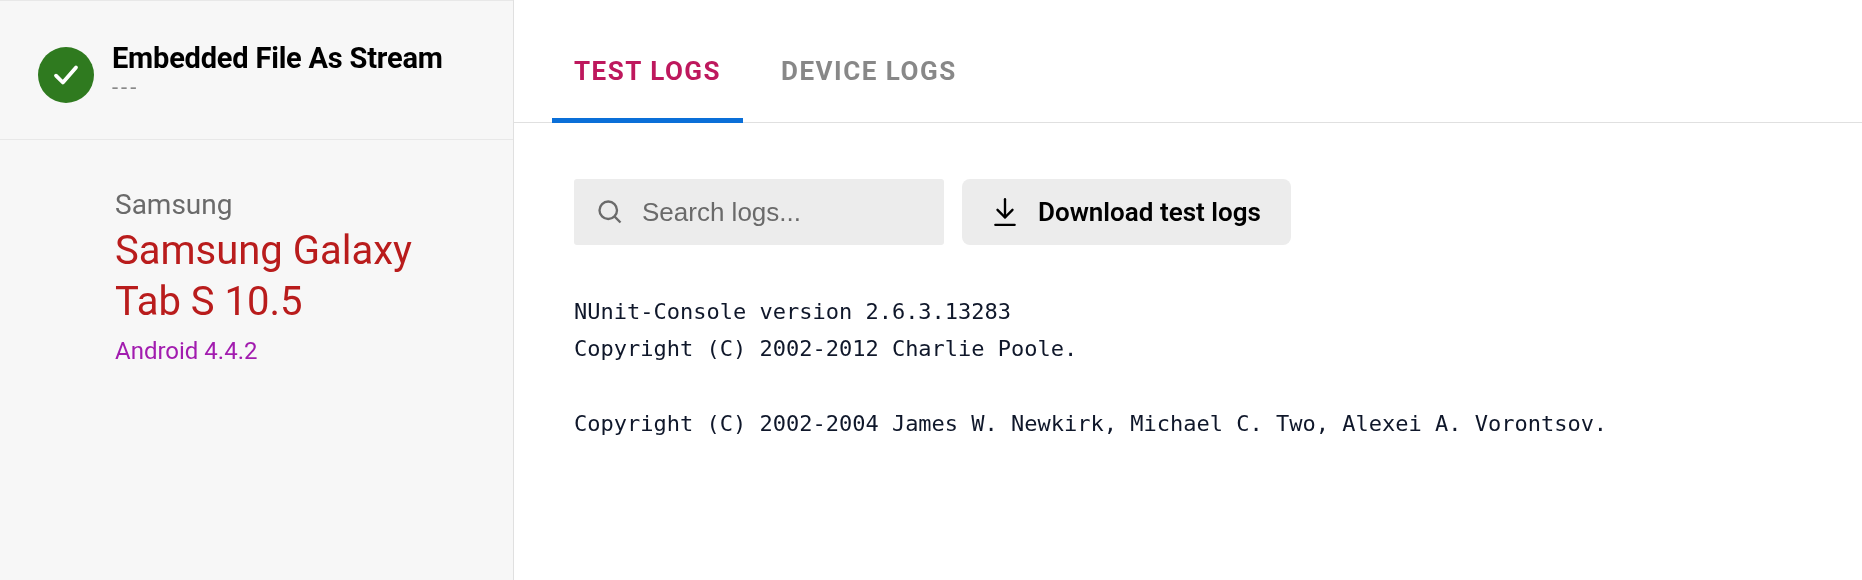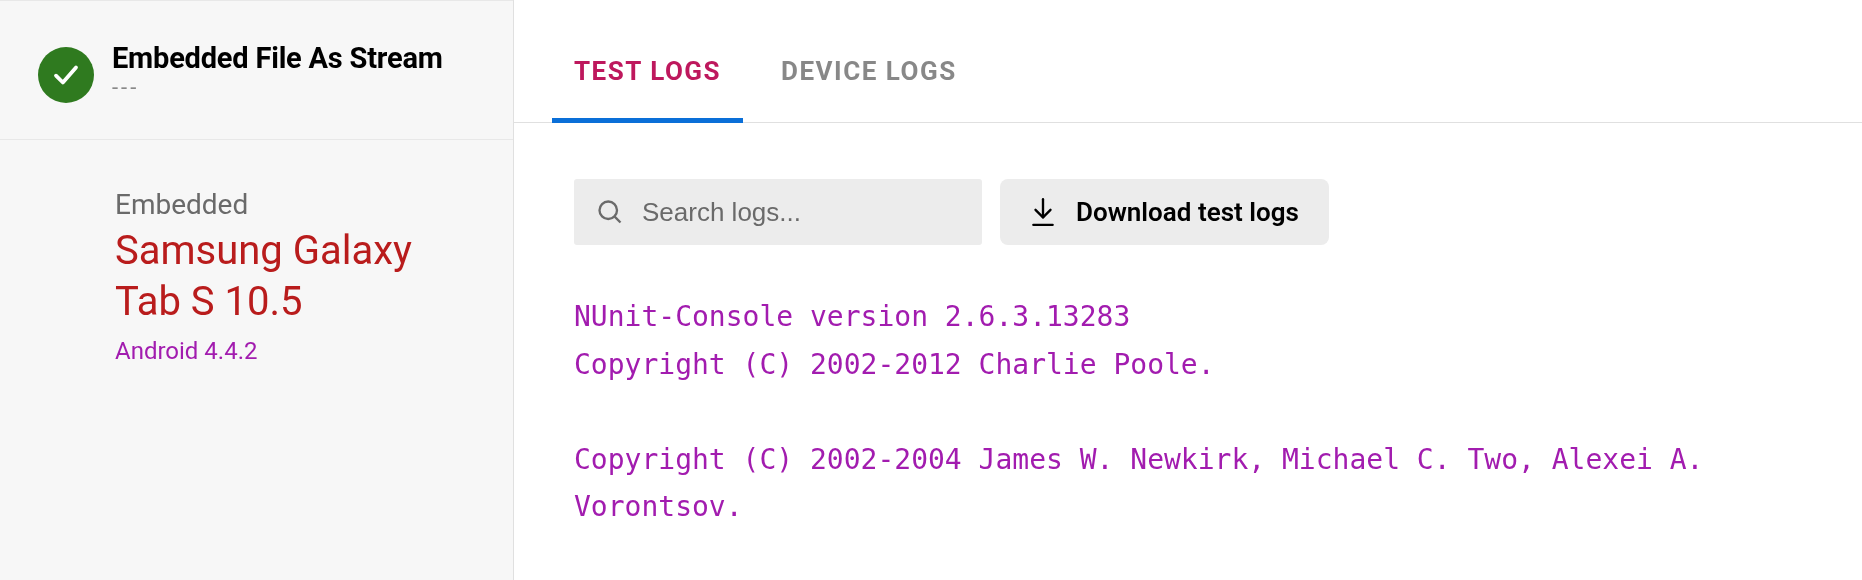--- a/index.html
+++ b/index.html
@@ -138,21 +138,21 @@
       padding: 56px 0 0 60px;
     }
     
     .search-box {
       display: flex;
       align-items: center;
       background: #ececec;
       border-radius: 3px;
       padding: 0 22px;
       height: 66px;
-      width: 408px;
+      width: 370px;
       gap: 18px;
     }
     
     .search-box svg {
       width: 28px;
       height: 28px;
       flex-shrink: 0;
     }
     
     .search-input {
@@ -186,22 +186,22 @@
     
     .download-btn svg {
       width: 26px;
       height: 30px;
       flex-shrink: 0;
     }
     
     .log-output {
       padding: 48px 60px 0 60px;
       font-family: "SF Mono", Menlo, Monaco, Consolas, monospace;
-      font-size: 28px;
-      color: #a21caf;
+      font-size: 22px;
+      color: #0f172a;
       line-height: 1.7;
       white-space: pre-wrap;
     }
   </style>
 </head>
 <body>
 
 <div class="sidebar">
   <div class="test-header">
     <div class="status-circle">
@@ -209,21 +209,21 @@
         <polyline points="4 12.5 9.5 18 20 6"></polyline>
       </svg>
     </div>
     <div class="test-title-block">
       <div class="test-title">Embedded File As Stream</div>
       <div class="test-subtitle">---</div>
     </div>
   </div>
 
   <div class="device-info">
-    <div class="device-brand">Embedded</div>
+    <div class="device-brand">Samsung</div>
     <div class="device-name">Samsung Galaxy Tab S 10.5</div>
     <div class="device-os">Android 4.4.2</div>
   </div>
 </div>
 
 <div class="main">
   <div class="tabs">
     <div class="tab active">TEST LOGS</div>
     <div class="tab">DEVICE LOGS</div>
   </div>

